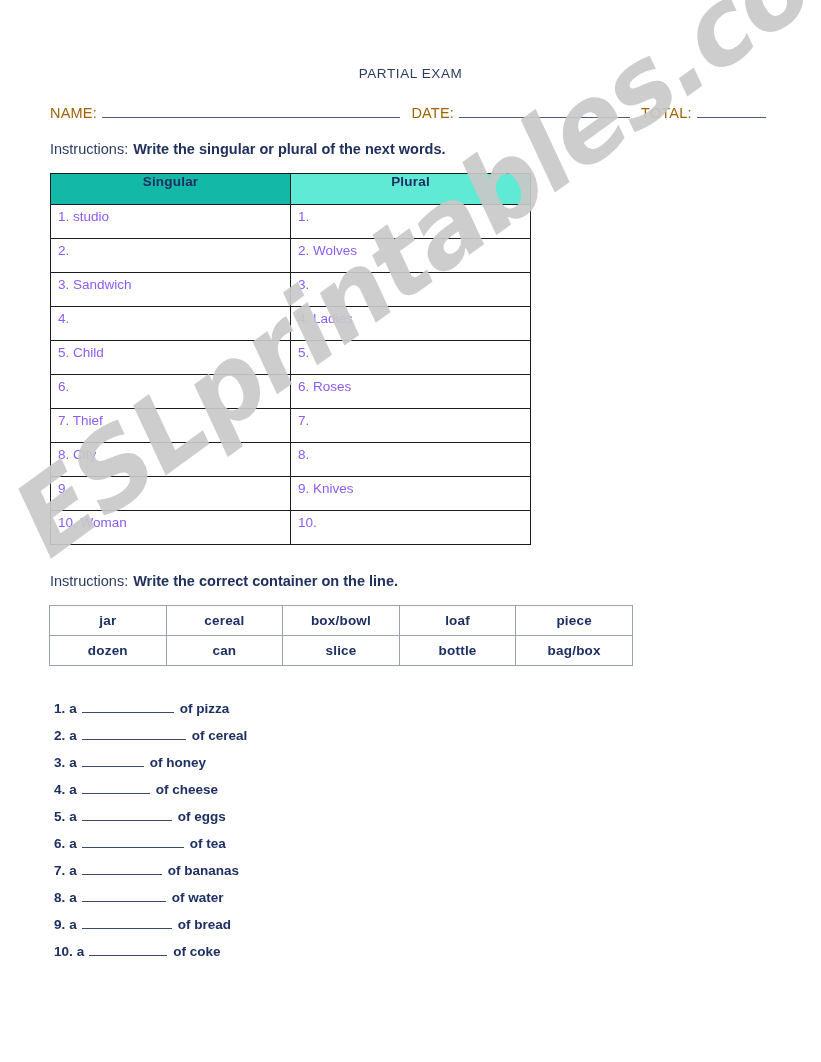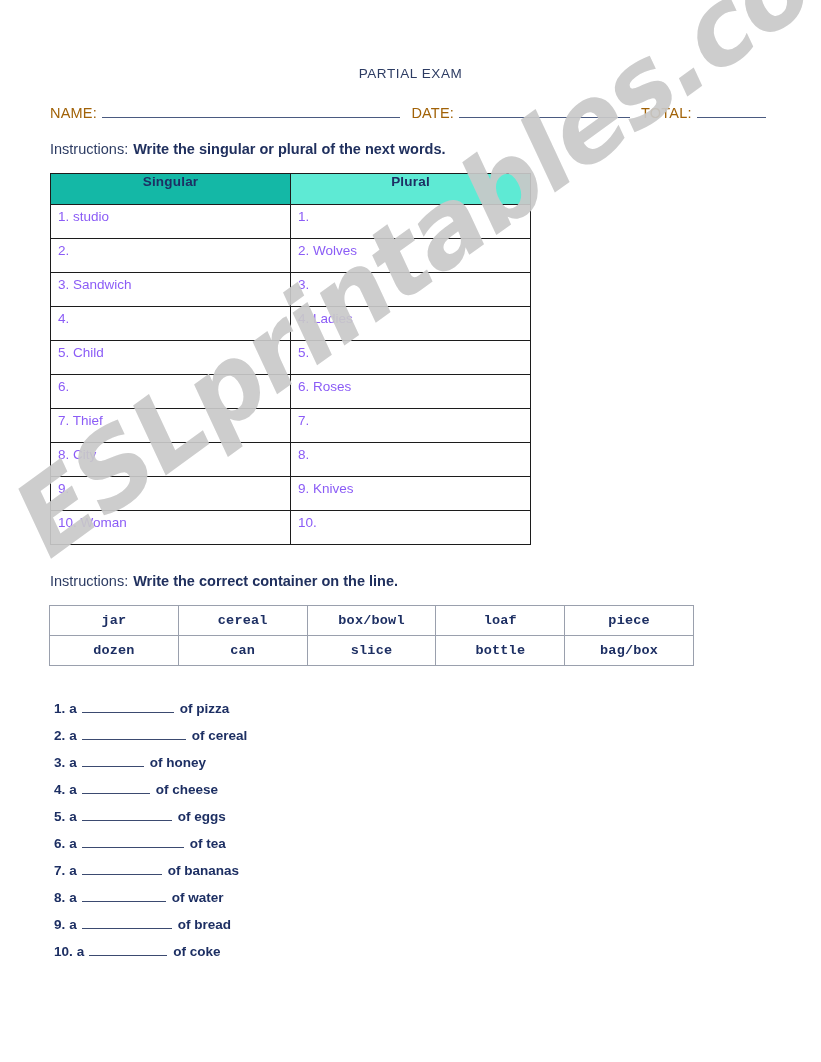--- a/index.html
+++ b/index.html
@@ -136,24 +136,23 @@
     font-weight: 400;
   }
   #sp-table col.c1 { width: 240px; }
   #sp-table col.c2 { width: 240px; }
 
   
   #wordbank {
     position: absolute;
     left: 49px;
     top: 605px;
-    width: 645px;
+    width: 584px;
     border-collapse: collapse;
     table-layout: fixed;
-    font-family: Liberation Mono, monospace;
   }
   #wordbank td {
     border: 1px solid #9aa0ad;
     height: 27px;
     text-align: center;
     font-size: 13.5px;
     font-weight: 700;
     color: #1d2f63;
     letter-spacing: .2px;
   }

